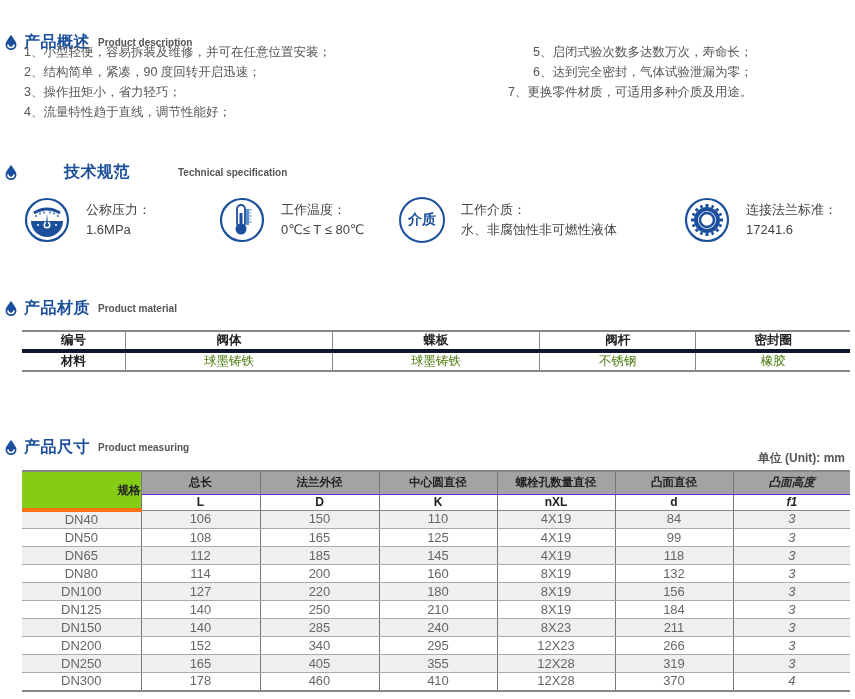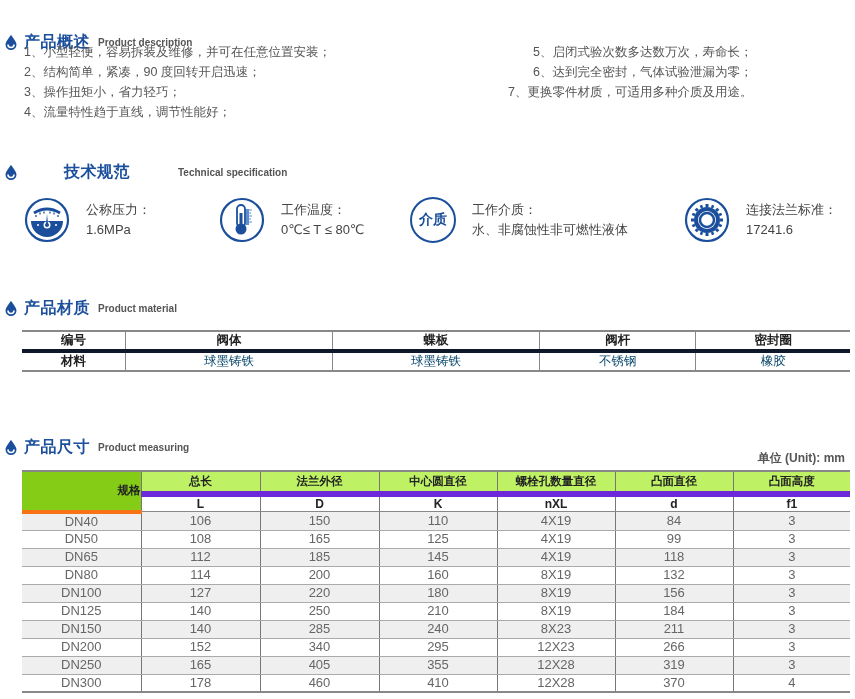--- a/index.html
+++ b/index.html
@@ -13,34 +13,34 @@
 
   .desc-list { position: absolute; font-size: 12.5px; line-height: 20px; color: #555; }
   .desc-list div { white-space: nowrap; }
 
   .spec-item { position: absolute; display: flex; align-items: center; top: 197px; }
   .spec-icon { width: 46px; height: 46px; margin-right: 16px; }
   .spec-text { font-size: 13px; line-height: 20px; color: #444; }
 
   table { border-collapse: collapse; position: absolute; }
   .mat-table { left: 22px; top: 330px; width: 828px; }
-  .mat-table td { border-left: 1px solid #888; border-right: 1px solid #888; height: 20px; text-align: center; font-size: 12.5px; color: #0c4a6e; }
+  .mat-table td { border-left: 1px solid #888; border-right: 1px solid #888; height: 20px; text-align: center; font-size: 12.5px; color: #4d7c0f; }
   .mat-table td:first-child { border-left: none; }
   .mat-table td:last-child { border-right: none; }
   .mat-table tr:first-child td { border-top: 2px solid #888; font-weight: bold; color: #222; border-bottom: 4px solid #0f172a; }
   .mat-table tr:last-child td { border-bottom: 2px solid #888; }
   .mat-table tr:last-child td:first-child { font-weight: bold; color: #222; }
 
   .unit-label { position: absolute; right: 10px; top: 450px; font-size: 12px; font-weight: bold; color: #555; text-align: center; }
 
   .dim-table { left: 22px; top: 470px; width: 828px; }
   .dim-table td, .dim-table th { border-left: 1px solid #777; border-right: 1px solid #777; text-align: center; font-size: 13px; }
   .dim-table th:first-child, .dim-table td:first-child { border-left: none; }
-  .dim-table th:last-child, .dim-table td:last-child { border-right: none; }
-  .dim-table thead tr.h1 th { border-top: 2px solid #888; height: 23px; font-size: 11.5px; font-weight: bold; color: #222; background: #bef264; border-bottom: 6px solid #6d28d9; }
+  .dim-table th:last-child, .dim-table td:last-child { border-right: none; font-style: italic; }
+  .dim-table thead tr.h1 th { border-top: 2px solid #888; height: 23px; font-size: 11.5px; font-weight: bold; color: #222; background: #a3a3a3; border-bottom: 1px solid #6d28d9; }
   .dim-table thead tr.h1 th.spec-head { background: #84cc16; border-bottom: 4px solid #f97316; text-align: right; }
   .dim-table thead tr.h2 th { height: 16px; font-size: 12px; font-weight: bold; color: #222; background: #fff; border-bottom: 1px solid #888; }
   .dim-table tbody td { height: 18px; color: #666; font-weight: normal; border-bottom: 1px solid #aaa; line-height: 16px; }
   .dim-table tbody tr:nth-child(odd) td { background: #efefef; }
   .dim-table tbody tr:nth-child(even) td { background: #ffffff; }
   .dim-table tbody tr:last-child td { border-bottom: 2px solid #888; }
 </style>
 </head>
 <body>
 
@@ -100,21 +100,21 @@
     <rect x="20.5" y="16" width="3" height="14" fill="#1b4f9c"></rect>
     <rect x="27" y="12" width="3" height="16" fill="#5b8fd0"></rect>
     <path d="M30 13 L33 13 M30 16 L32 16 M30 19 L33 19 M30 22 L32 22 M30 25 L33 25" stroke="#5b8fd0" stroke-width="1.2"></path>
   </svg>
   <div class="spec-text">
     <div>工作温度：</div>
     <div>0℃≤ T ≤ 80℃</div>
   </div>
 </div>
 
-<div class="spec-item" style="left:410px;">
+<div class="spec-item" style="left:399px;">
   <div class="spec-icon" style="border:2.2px solid #1b4f9c; border-radius:50%; display:flex; align-items:center; justify-content:center; color:#1b4f9c; font-weight:bold; font-size:14px; width:46px; height:46px;">
     <span>介质</span>
   </div>
   <div class="spec-text">
     <div>工作介质：</div>
     <div>水、非腐蚀性非可燃性液体</div>
   </div>
 </div>
 
 <div class="spec-item" style="left:684px;">

